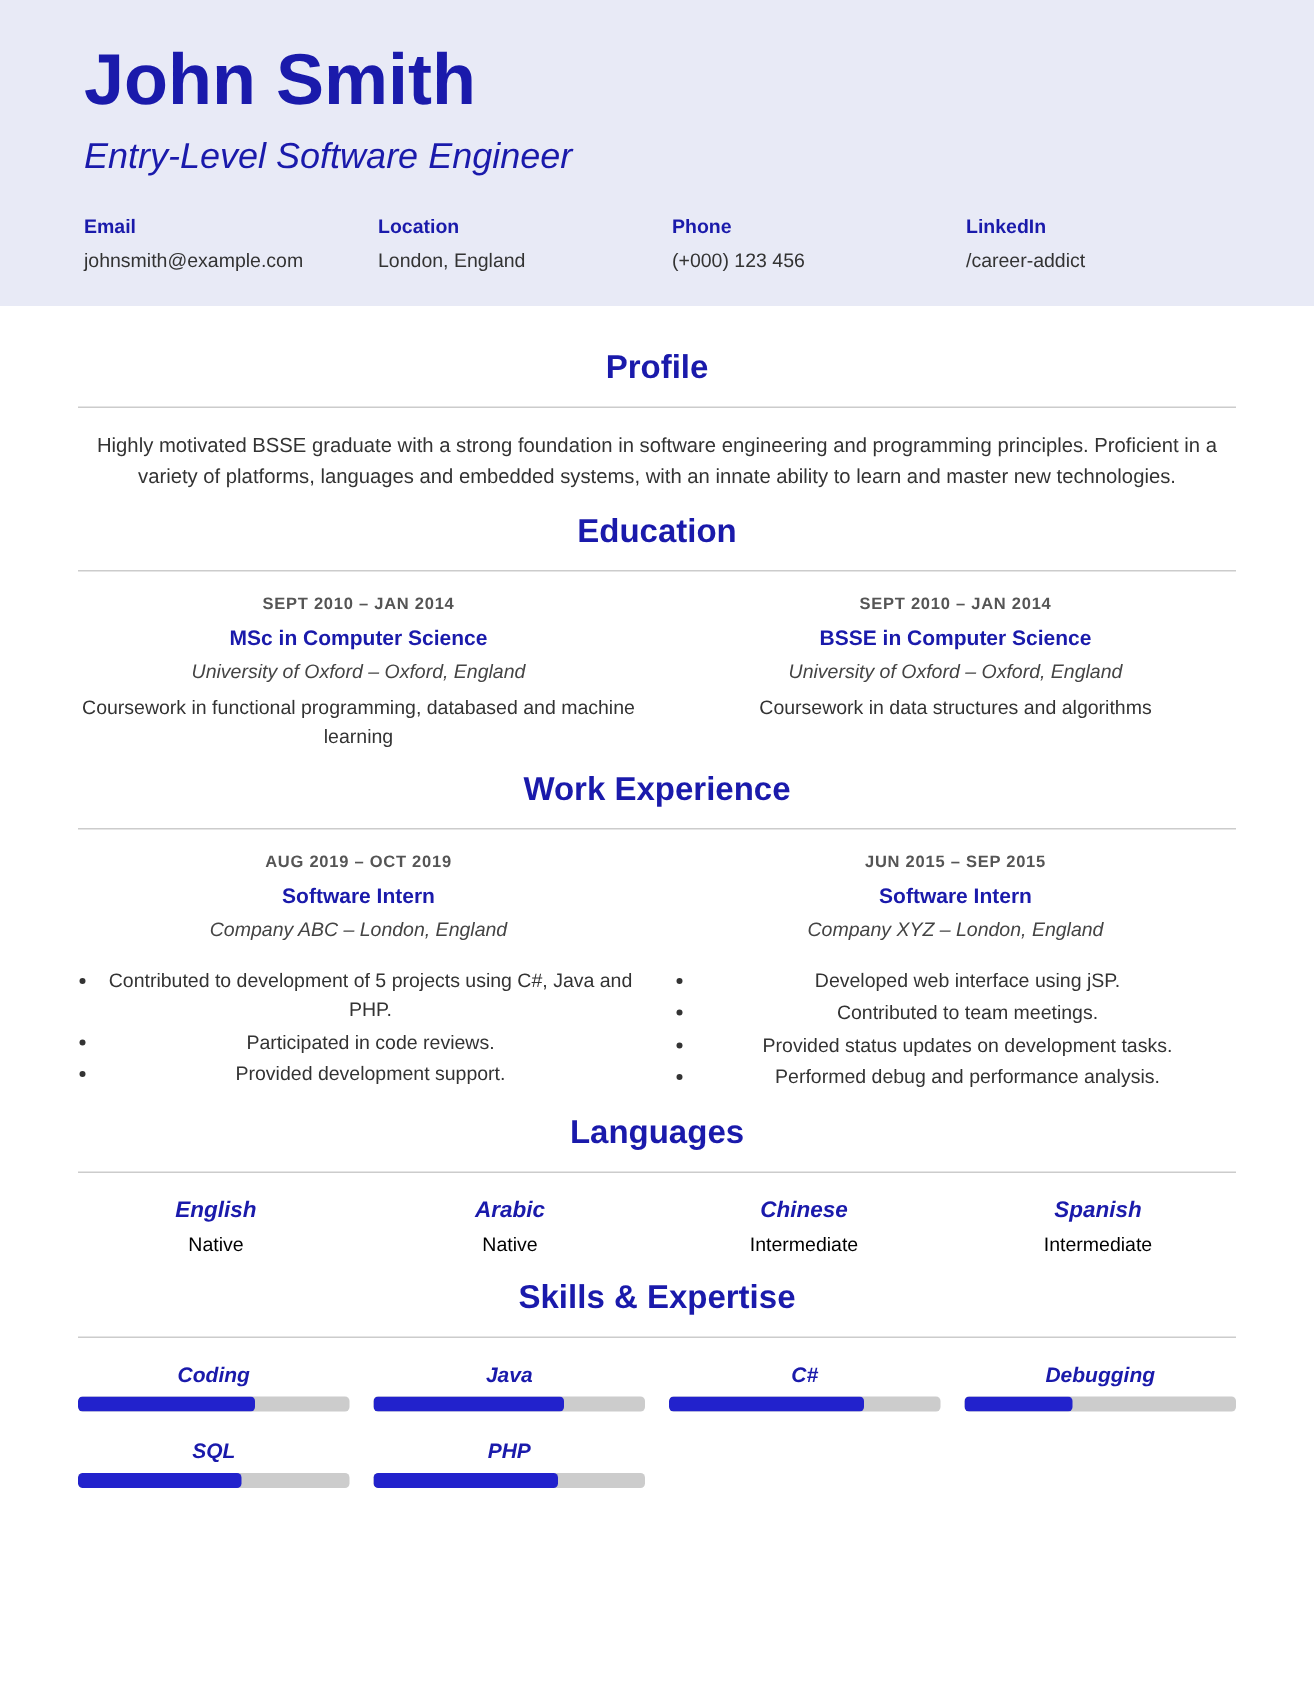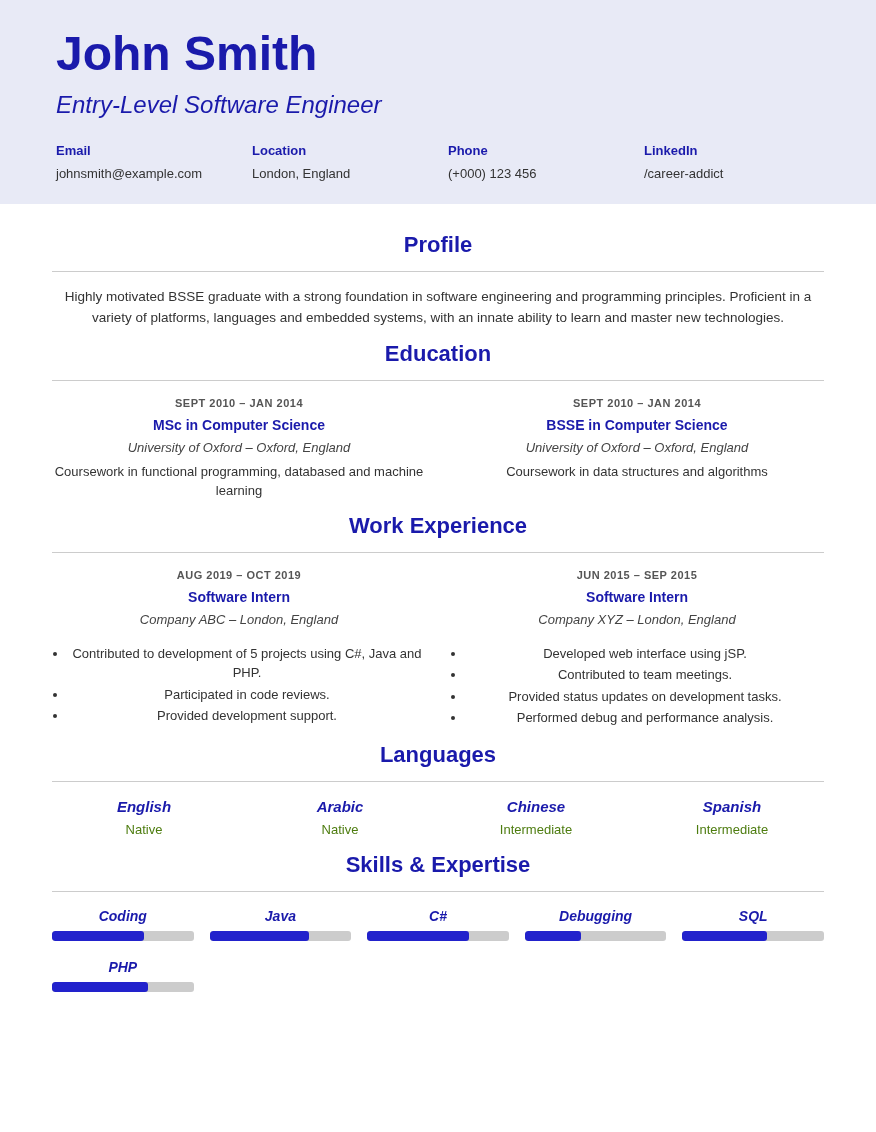--- a/index.html
+++ b/index.html
@@ -143,26 +143,26 @@
     .lang-name {
       font-size: 15px;
       font-weight: 700;
       font-style: italic;
       color: #1a1aab;
       margin-bottom: 2px;
     }
 
     .lang-level {
       font-size: 13px;
-      color: #4d7c0f;
+      color: #000000;
     }
 
     .skills-grid {
       display: grid;
-      grid-template-columns: 1fr 1fr 1fr 1fr 1fr;
+      grid-template-columns: 1fr 1fr 1fr 1fr;
       gap: 16px;
       margin-top: 10px;
       align-items: start;
     }
 
     .skill-name {
       font-size: 14px;
       font-weight: 700;
       font-style: italic;
       color: #1a1aab;

